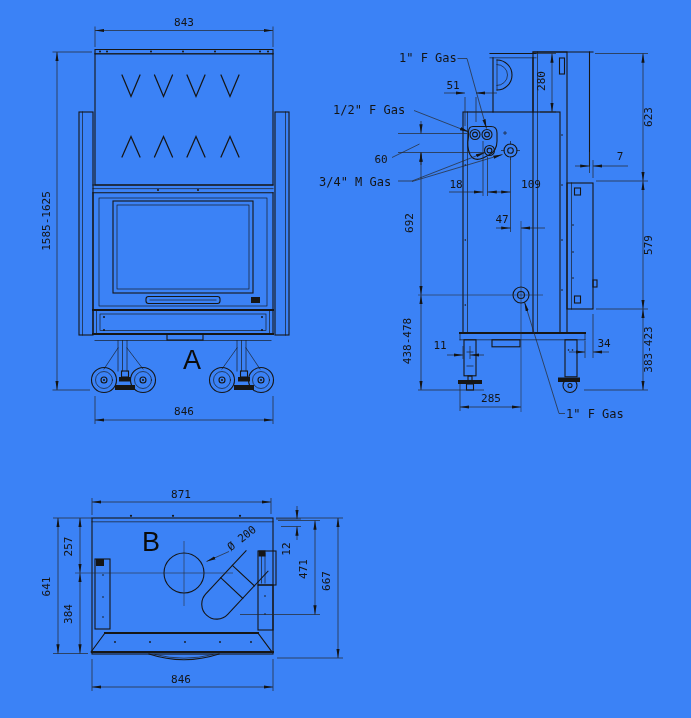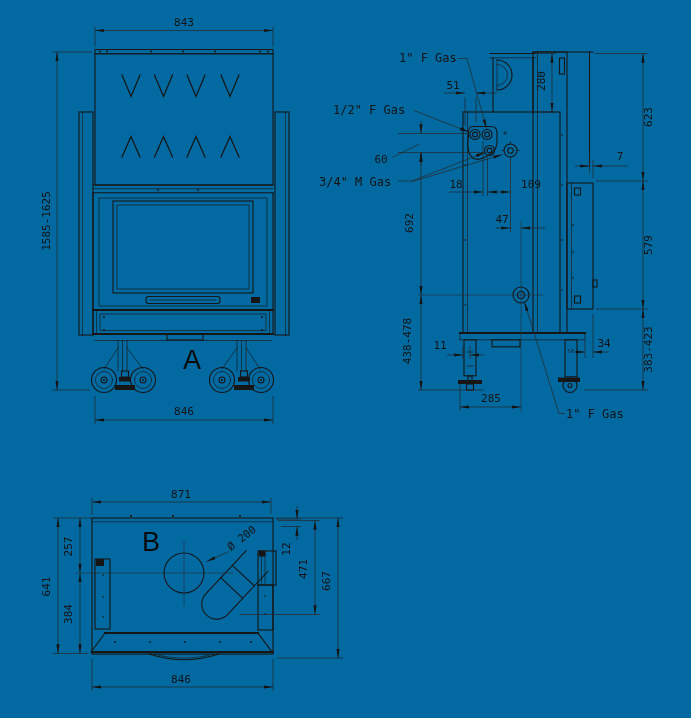--- a/index.html
+++ b/index.html
@@ -1,16 +1,16 @@
 <!DOCTYPE html>
 <html><head>
 <meta charset="utf-8">
 <style>
   html,body{margin:0;padding:0;background:#ffffff;}
-  .stage{width:691px;height:718px;position:relative;background:#0369a1;font-family:"DejaVu Sans Mono",monospace;}
+  .stage{width:691px;height:718px;position:relative;background:#3b82f6;font-family:"DejaVu Sans Mono",monospace;}
   svg{display:block}
   .o{stroke:#161616;stroke-width:1.1;fill:none;stroke-linecap:square}
   .o2{stroke:#161616;stroke-width:2;fill:none;stroke-linecap:square}
   .ot{stroke:#161616;stroke-width:.65;fill:none;stroke-linecap:square}
   .ch{stroke:#161616;stroke-width:1.25;fill:none;stroke-linecap:round}
   .d{stroke:#262626;stroke-width:.7;fill:none}
   .cl{stroke:#2a2a2a;stroke-width:.55;fill:none}
   .fl{fill:#161616;stroke:none}
   text{font-family:"DejaVu Sans Mono",monospace;font-size:11px;fill:#141414}
   .lbl{font-size:12px}

